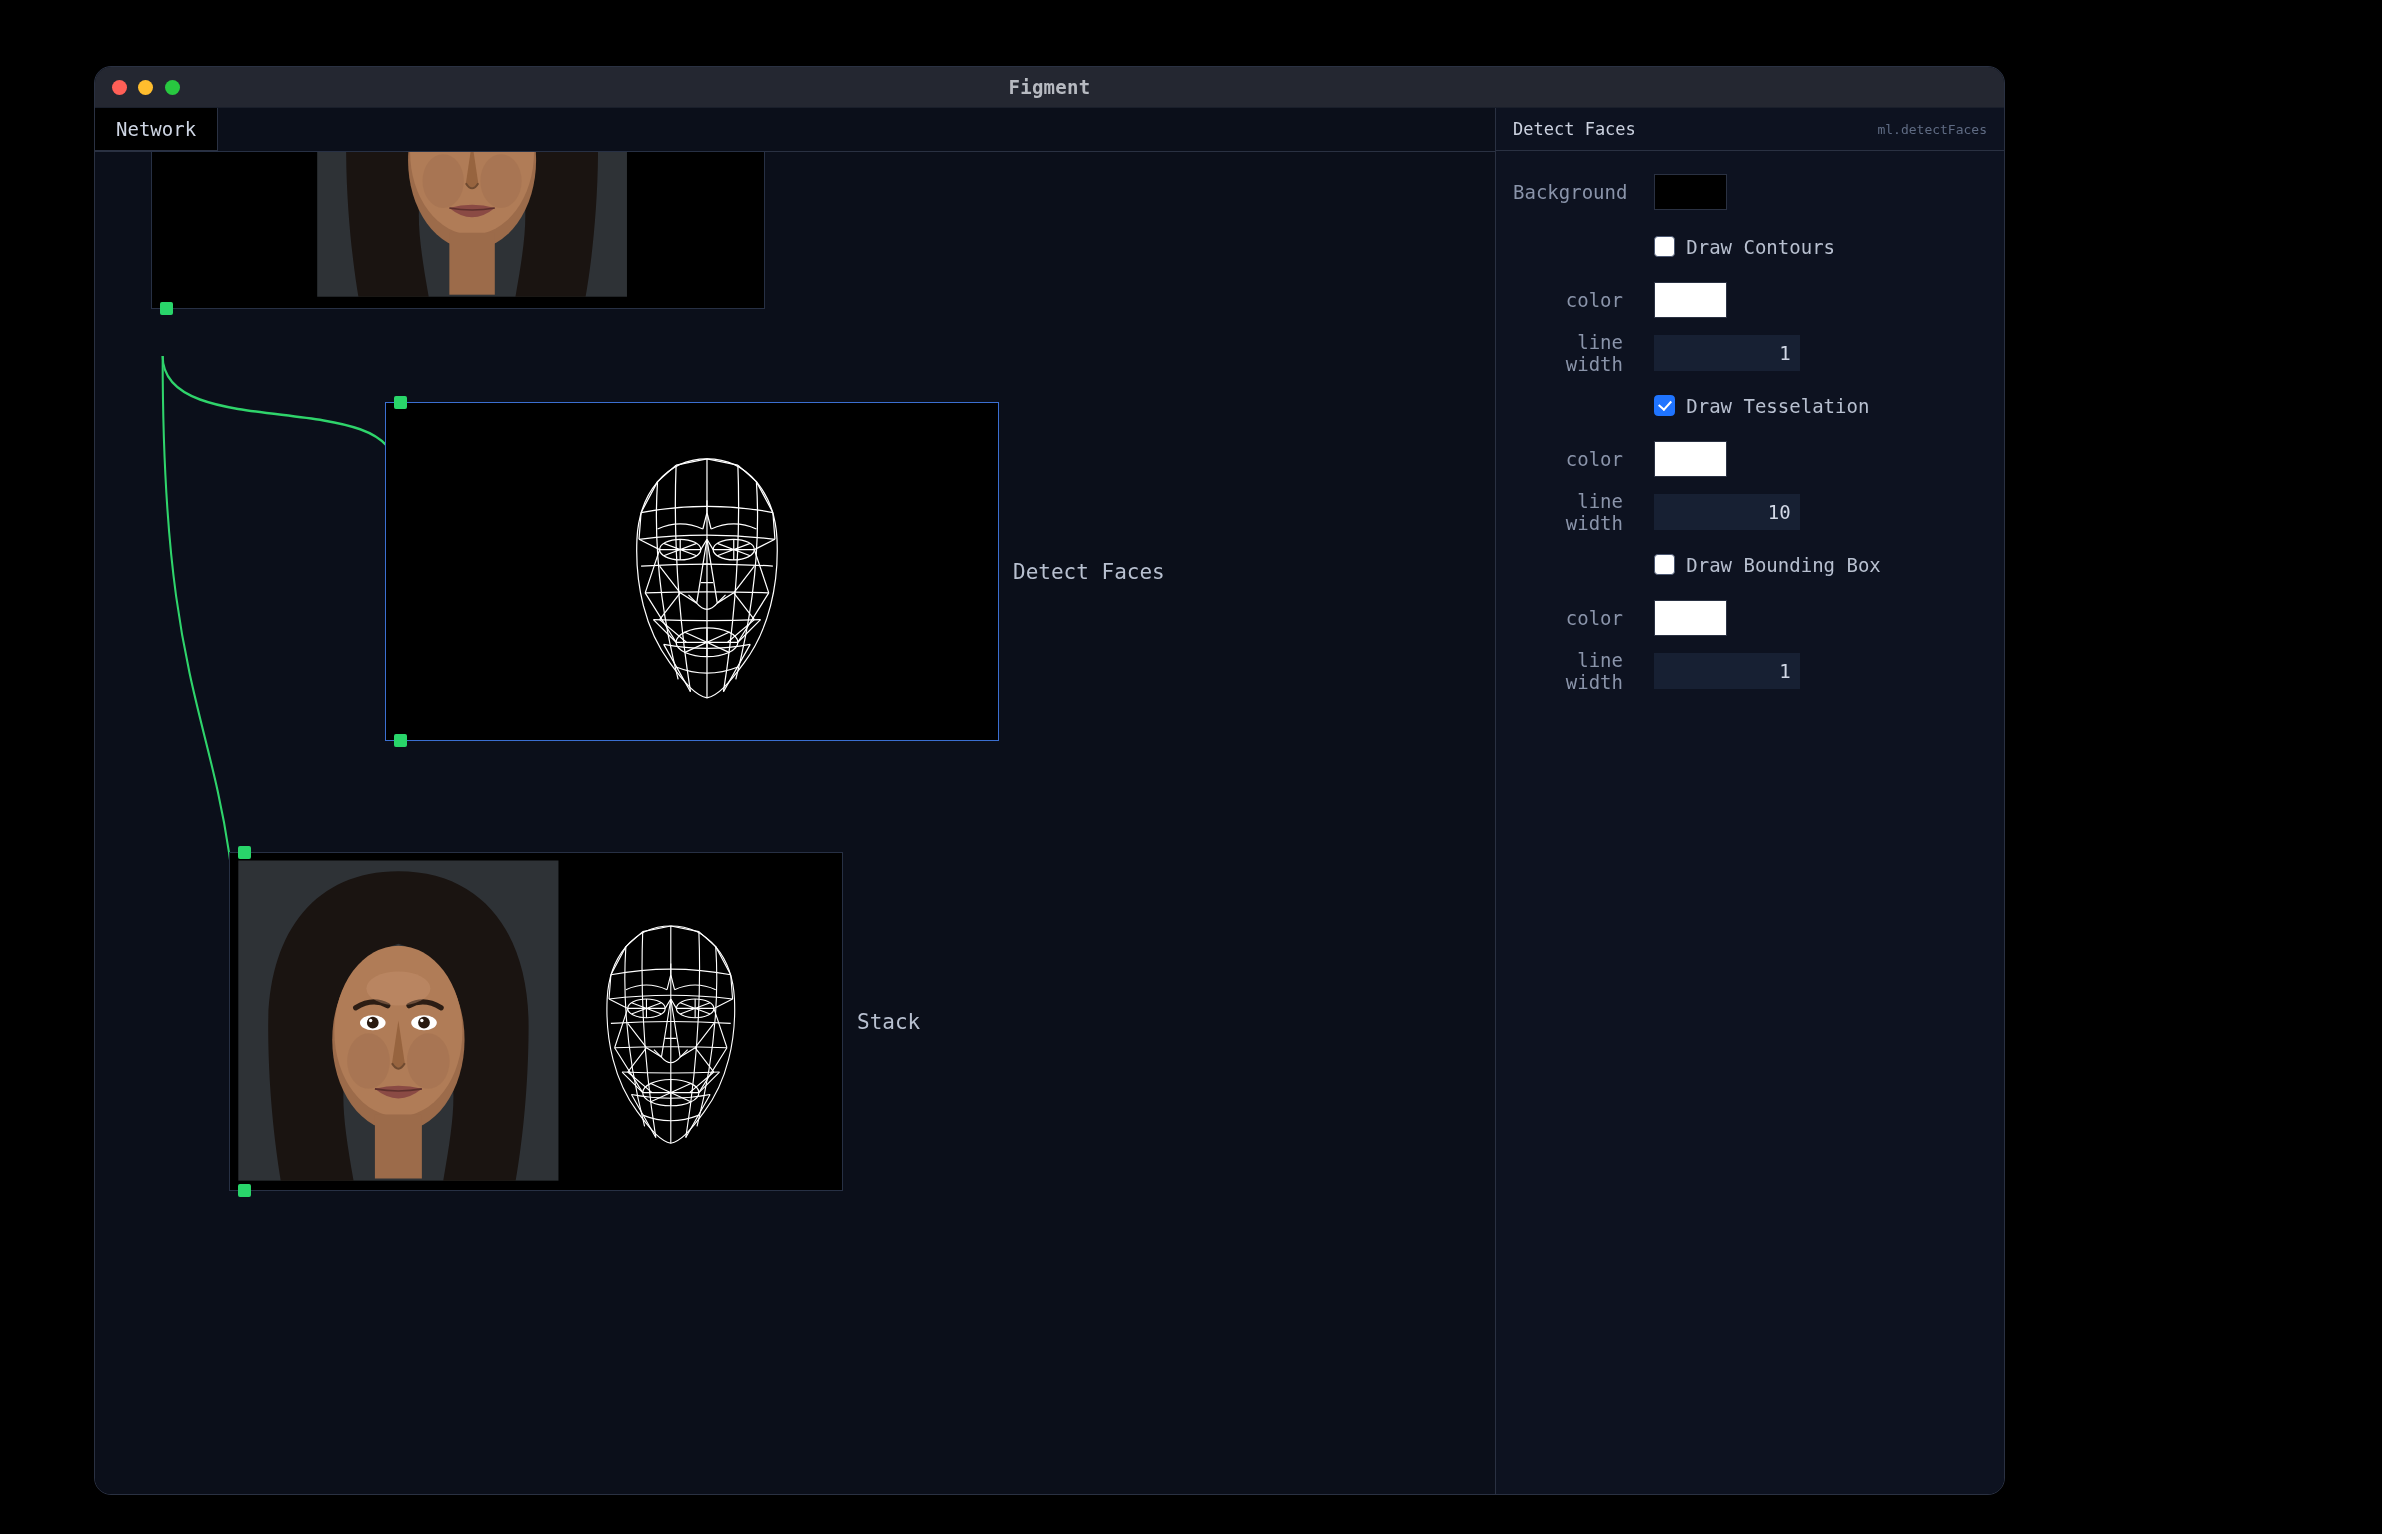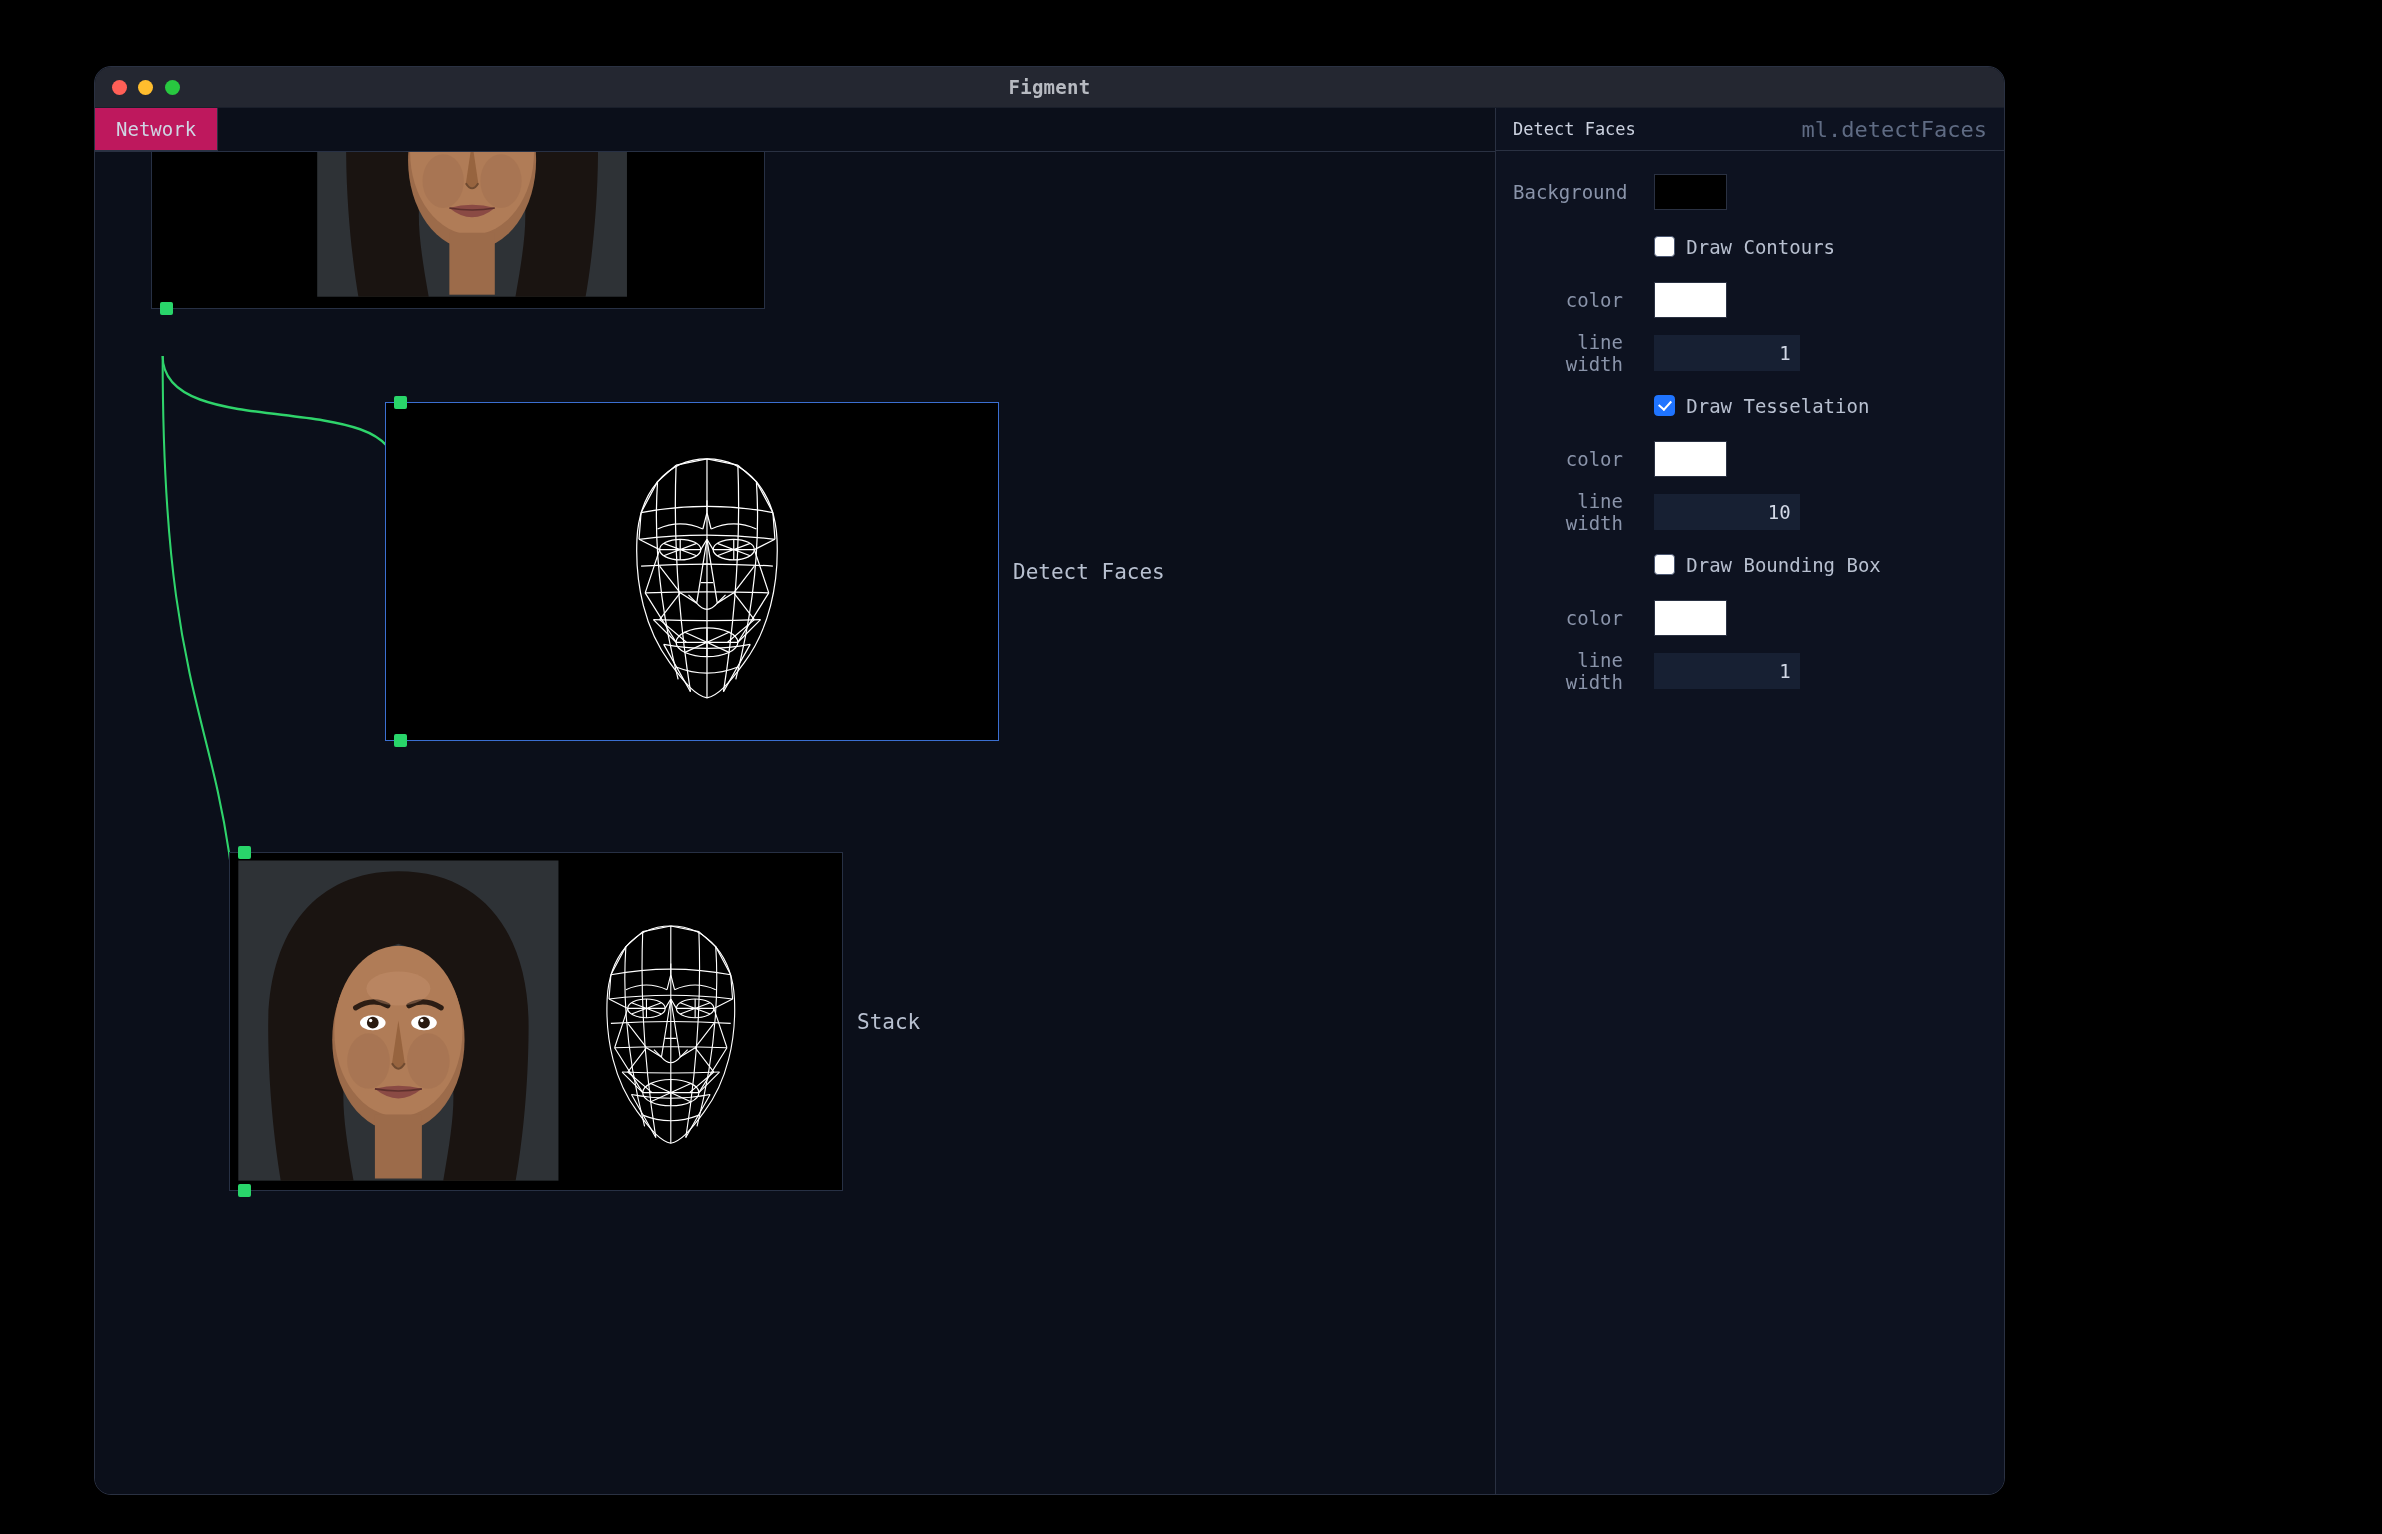--- a/index.html
+++ b/index.html
@@ -65,21 +65,21 @@
   }
 
   .tab {
     position: absolute;
     left: 0;
     top: 0;
     height: 43px;
     padding: 0 21px;
     display: flex;
     align-items: center;
-    background: #be185d;
+    background: #000000;
     color: #cfd6e4;
     font-size: 19px;
     border-right: 0.9px solid #2a3142;
     border-bottom: 0.9px solid #2a3142;
   }
   .tabbar-border {
     position: absolute;
     left: 0; right: 0; top: 43px;
     height: 0.9px;
     background: #2a3142;
@@ -130,21 +130,21 @@
   }
   .insp-head {
     height: 43px;
     display: flex;
     align-items: center;
     justify-content: space-between;
     padding: 0 17px;
     border-bottom: 0.9px solid #2a3142;
   }
   .insp-head .h-left { color: #ccd2e0; font-size: 17px; }
-  .insp-head .h-right { color: #5f6b83; font-size: 22px; }
+  .insp-head .h-right { color: #5f6b83; font-size: 13px; }
 
   .insp-body { padding: 13px 17px 0 17px; }
   .prop-row {
     display: flex;
     align-items: center;
     height: 53px;
   }
   .prop-row.tall { height: 56px; }
   .prop-label {
     width: 141px;

